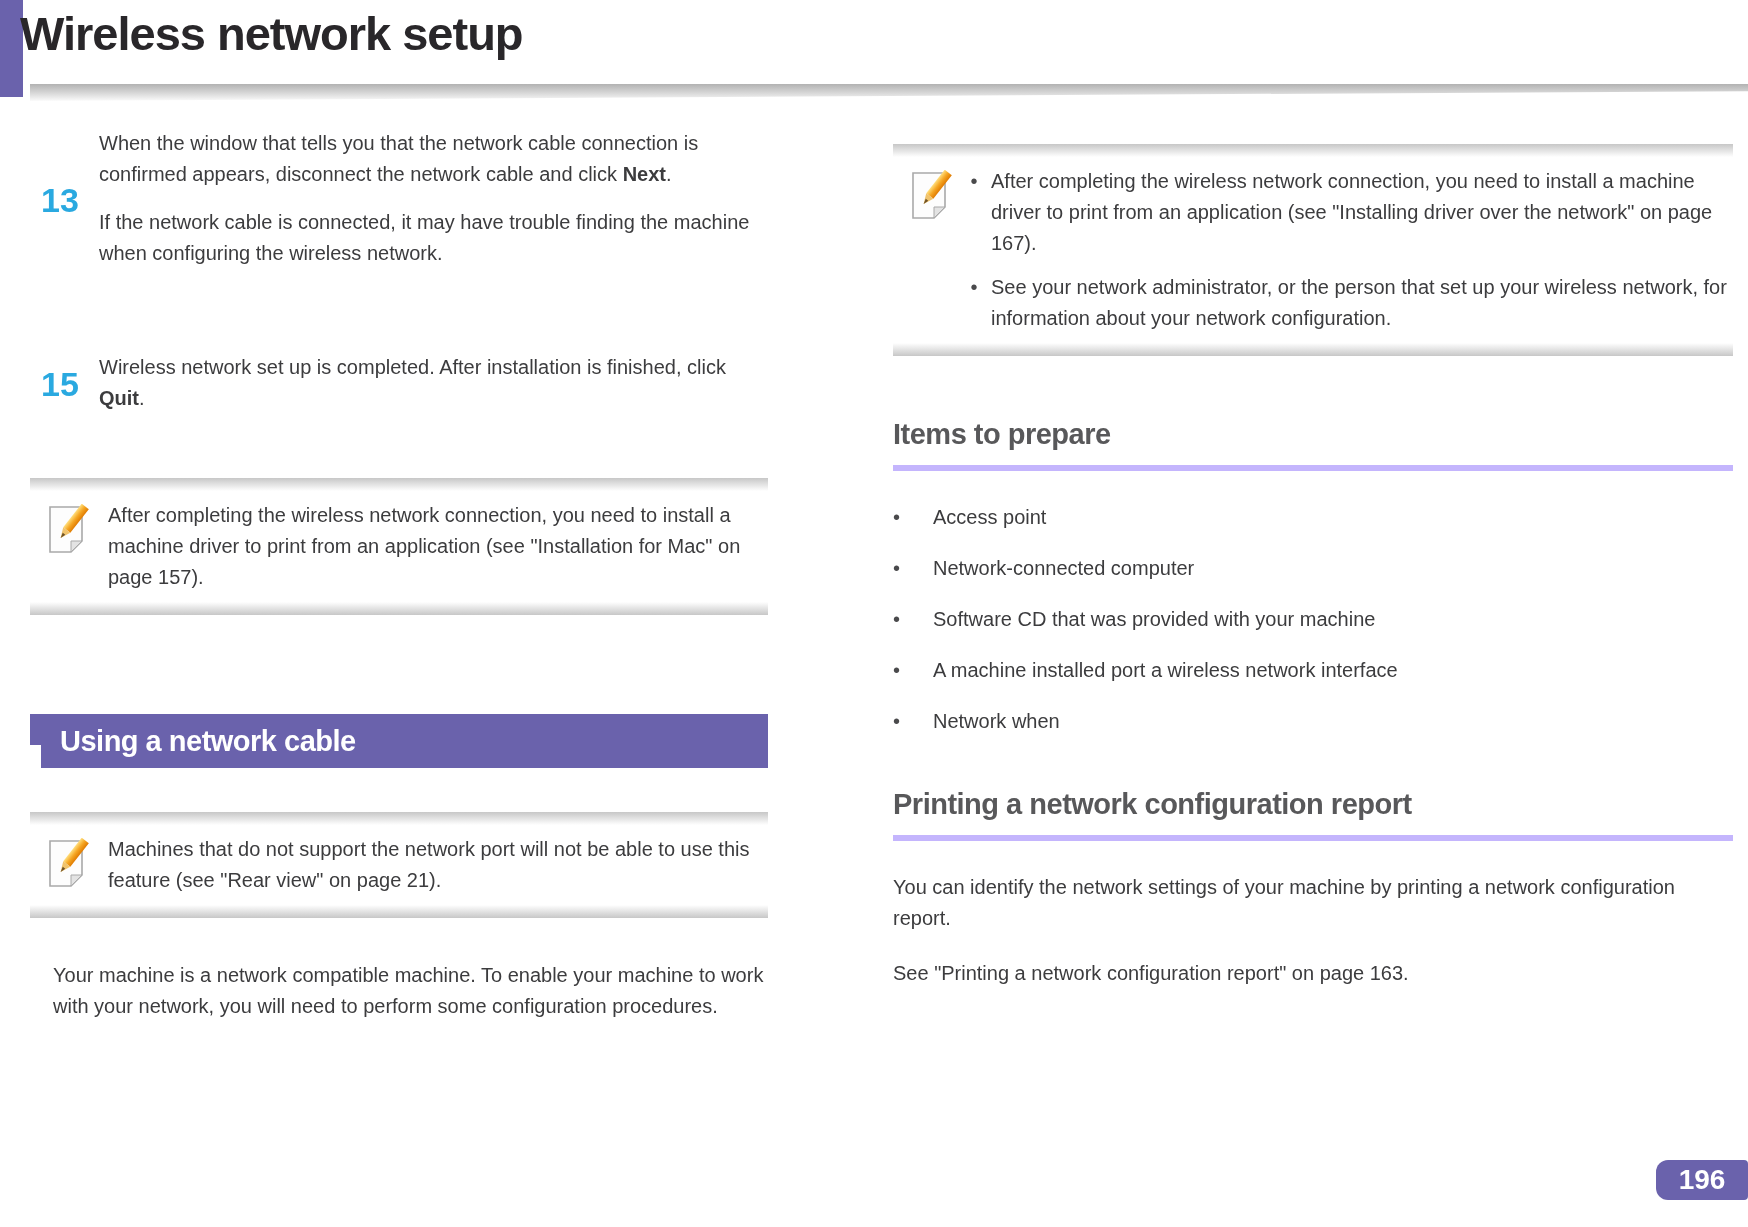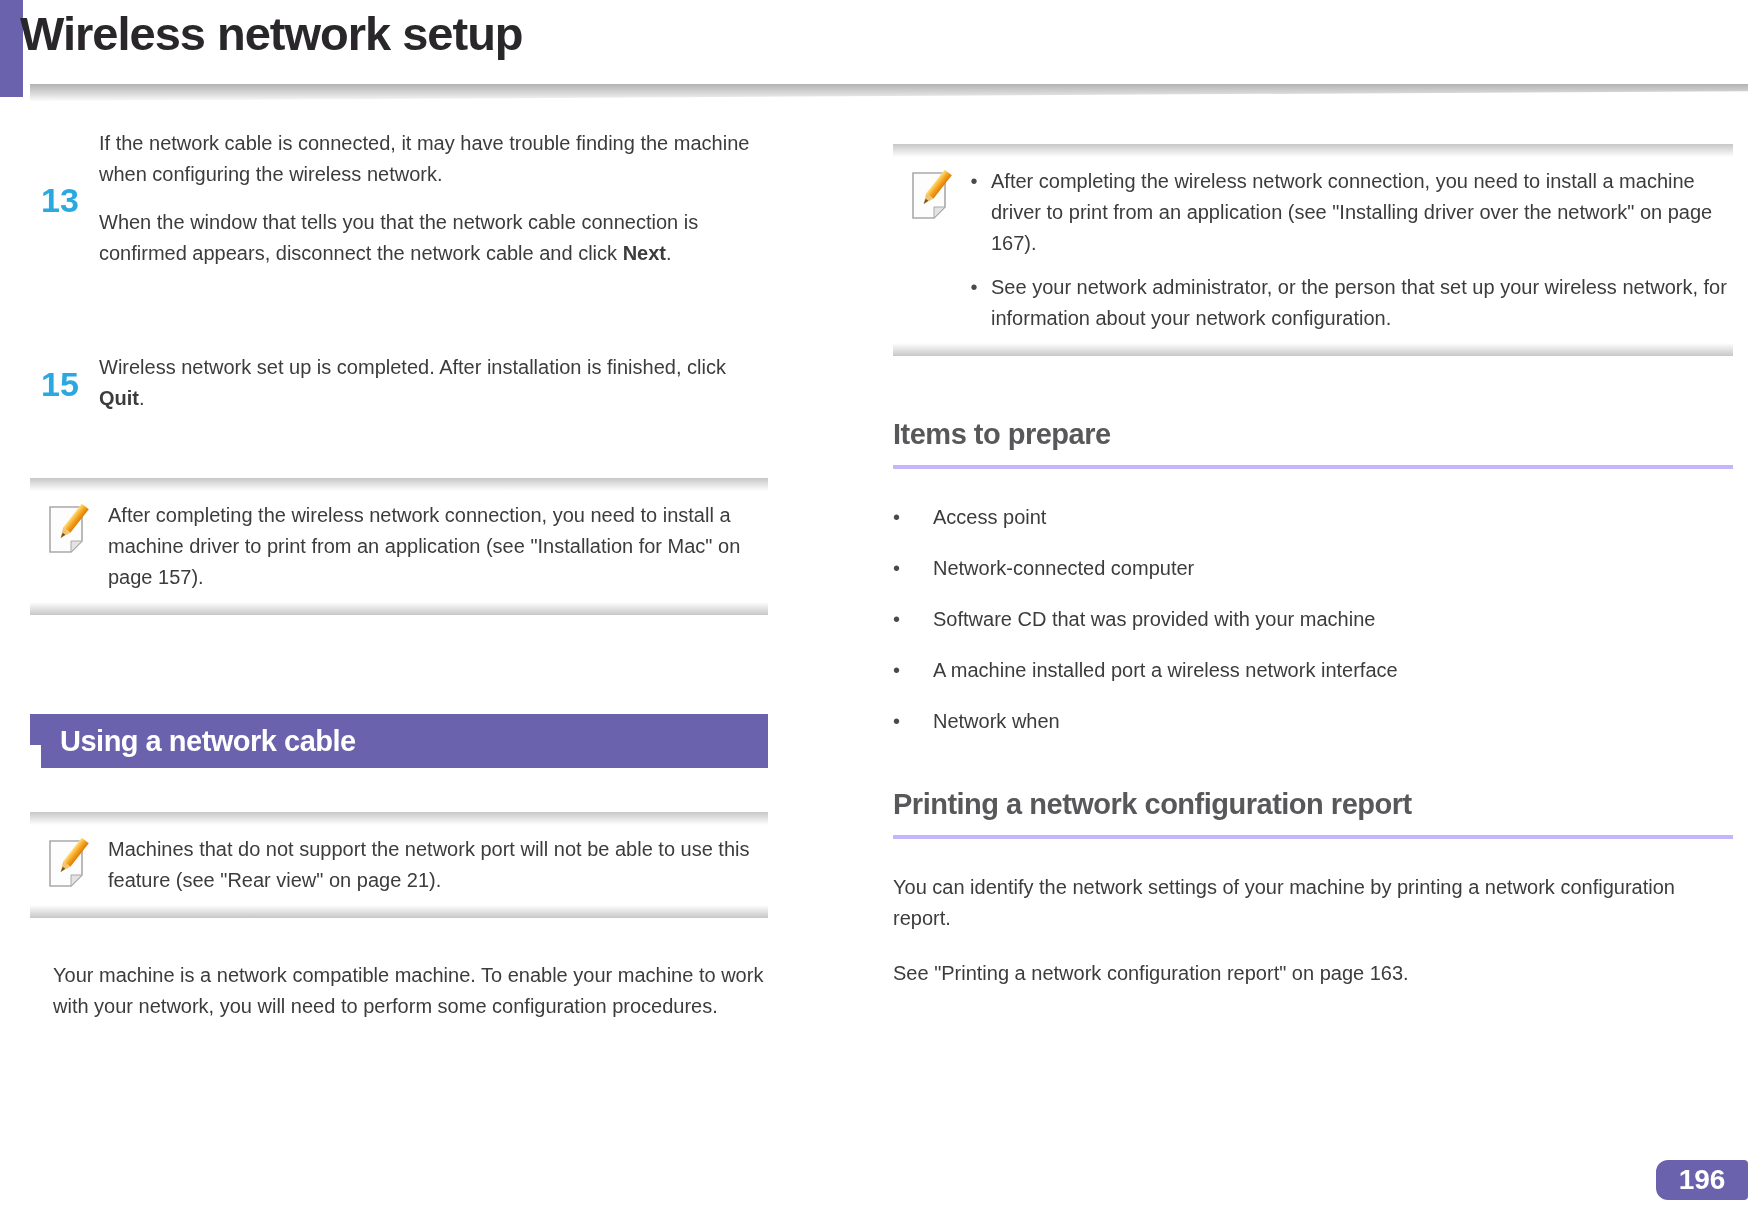--- a/index.html
+++ b/index.html
@@ -53,21 +53,21 @@
     position:relative;height:54px;background:#6a62ac;
     display:flex;align-items:center;
   }
   .banner-label{color:#ffffff;font-weight:bold;font-size:29px;padding-left:30px;letter-spacing:-0.5px;}
   .banner-notch{position:absolute;left:0;bottom:0;width:11px;height:23px;background:#ffffff;}
   
   .para{font-size:20px;line-height:31px;margin:0;}
   
   .sec-head{
     font-size:29px;font-weight:bold;color:#58585a;letter-spacing:-0.5px;
-    padding-bottom:14px;border-bottom:4px solid #c4b5fd;
+    padding-bottom:14px;border-bottom:6px solid #c4b5fd;
   }
   
   .items-list{list-style:none;margin:0;padding:0;}
   .items-list li{display:flex;font-size:20px;line-height:31px;margin-bottom:20px;}
   .items-list .dot{flex:0 0 16px;text-align:left;}
   .items-list .li-text{margin-left:24px;}
   
   .footer-chapter{
     position:absolute;right:126px;top:1172px;
     font-size:21px;font-weight:bold;color:#5b54a4;white-space:nowrap;
@@ -87,22 +87,22 @@
 
   <div class="accent-bar"></div>
   <div class="page-title">Wireless network setup</div>
   <div class="header-shadow"></div>
 
   <div class="col-left">
 
     <div class="blk step" style="top:10px;">
       <div class="step-num">13</div>
       <div class="step-body">
+        <p><span>When the window that tells you that the network cable connection is confirmed appears, disconnect the network cable and click </span><span class="b">Next</span><span>.</span></p>
         <p>If the network cable is connected, it may have trouble finding the machine when configuring the wireless network.</p>
-        <p><span>When the window that tells you that the network cable connection is confirmed appears, disconnect the network cable and click </span><span class="b">Next</span><span>.</span></p>
       </div>
     </div>
 
 
     <div class="blk step" style="top:234px;">
       <div class="step-num">15</div>
       <div class="step-body">
         <p><span>Wireless network set up is completed. After installation is finished, click </span><span class="b">Quit</span><span>.</span></p>
       </div>
     </div>

